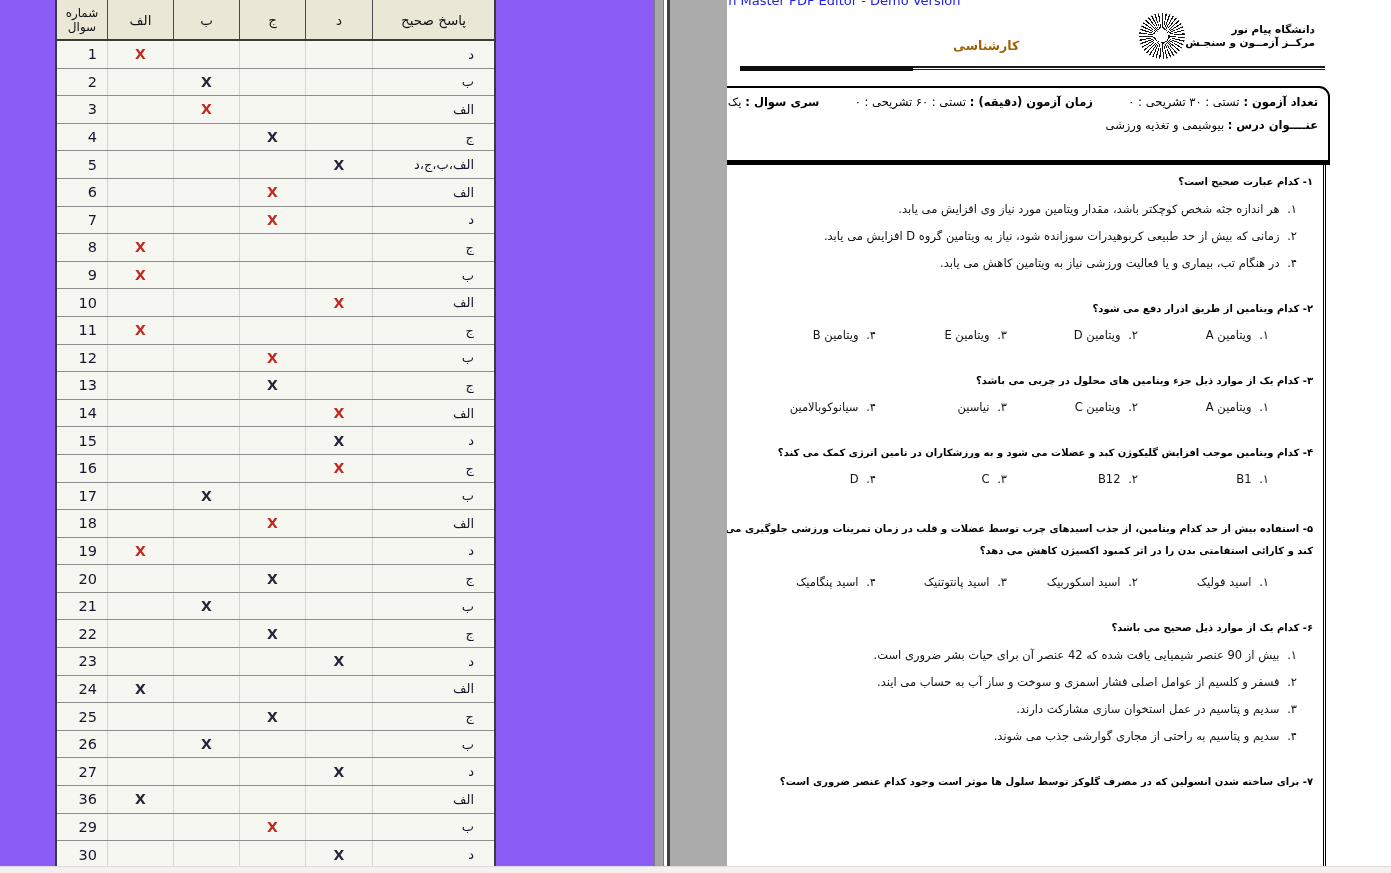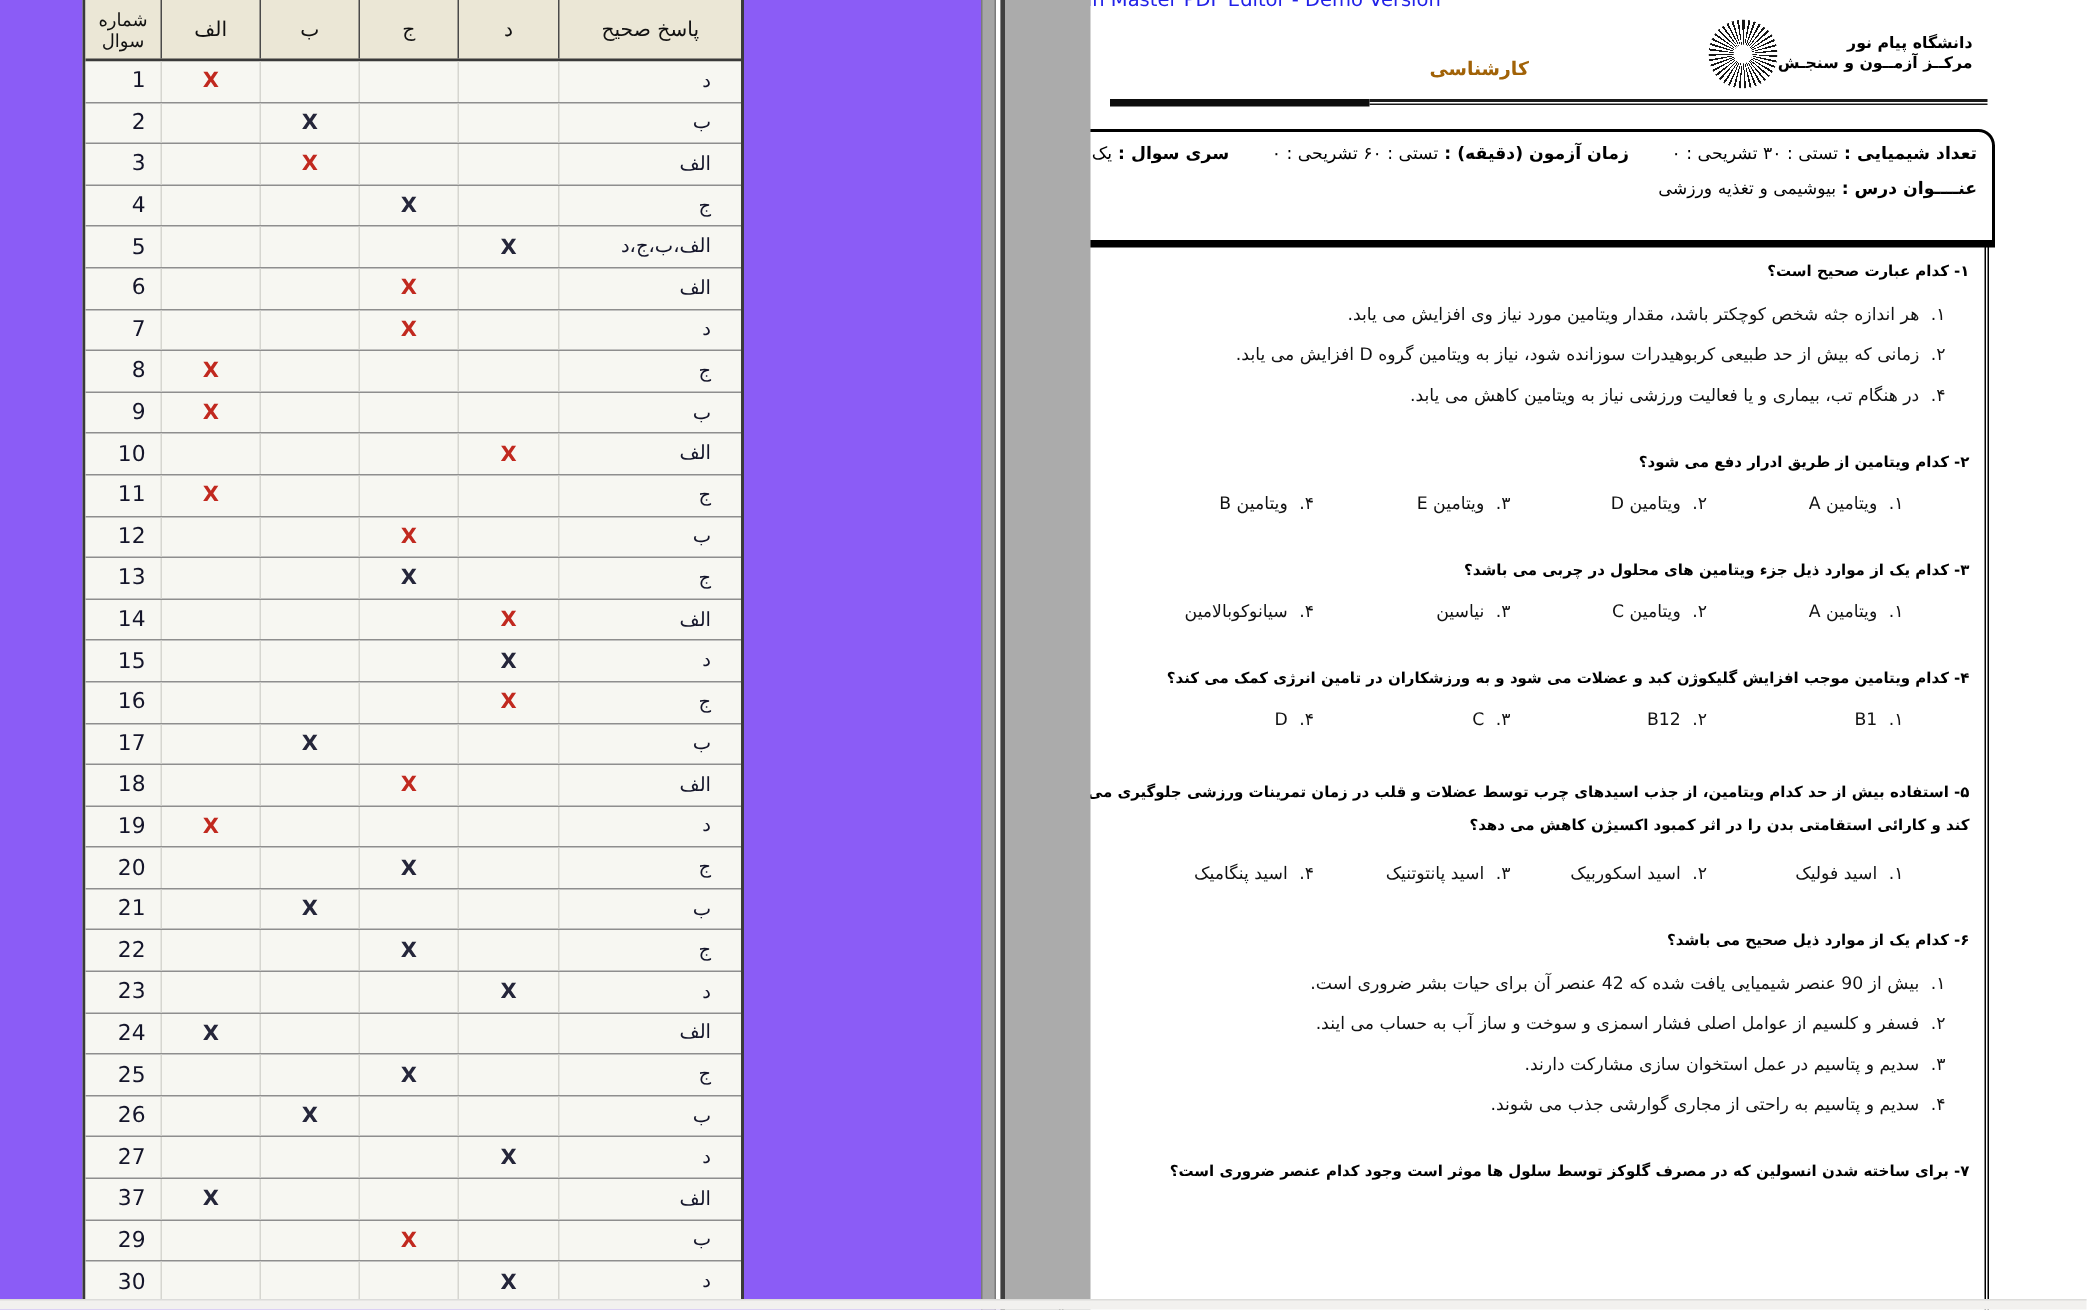--- a/index.html
+++ b/index.html
@@ -349,21 +349,21 @@
           <div class="tcell">27</div>
           <div class="tcell"></div>
           <div class="tcell"></div>
           <div class="tcell"></div>
           <div class="tcell">
             <span class="xmark dark">X</span>
           </div>
           <div class="tcell ans">د</div>
         </div>
         <div class="trow">
-          <div class="tcell">37</div>
+          <div class="tcell">36</div>
           <div class="tcell">
             <span class="xmark dark">X</span>
           </div>
           <div class="tcell"></div>
           <div class="tcell"></div>
           <div class="tcell"></div>
           <div class="tcell ans">الف</div>
         </div>
         <div class="trow">
           <div class="tcell">29</div>
@@ -401,21 +401,21 @@
       <div>مرکــز آزمــون و سنجـش</div>
     </div>
   </div>
 
   <div class="degree">کارشناسی</div>
   <div class="rule-thick"></div>
   <div class="rule-thin"></div>
 
   <div class="info-box">
     <div class="info-row1" id="info-row1">
-        <span><span class="ilabel">تعداد شیمیایی : </span><span>تستی : ۳۰   تشریحی : ۰</span></span>
+        <span><span class="ilabel">تعداد آزمون : </span><span>تستی : ۳۰   تشریحی : ۰</span></span>
         <span><span class="ilabel">زمان آزمون (دقیقه) : </span><span>تستی : ۶۰   تشریحی : ۰</span></span>
         <span><span class="ilabel">سری سوال : </span><span>یک ۱</span></span>
       </div>
     <div class="info-row2">
       <span class="ilabel">عنــــوان درس :</span>
       <span>بیوشیمی و تغذیه ورزشی</span>
     </div>
   </div>
 
   <div class="q-box" id="questions">

